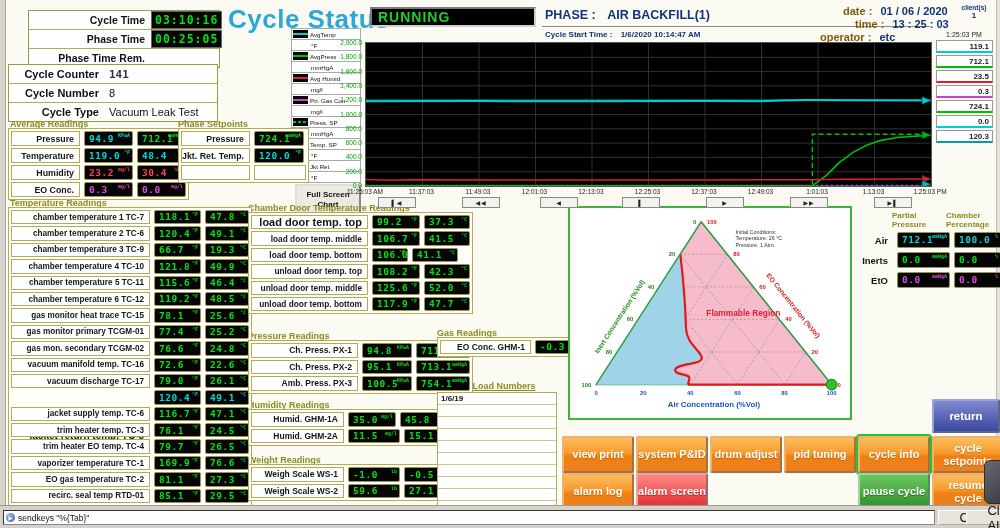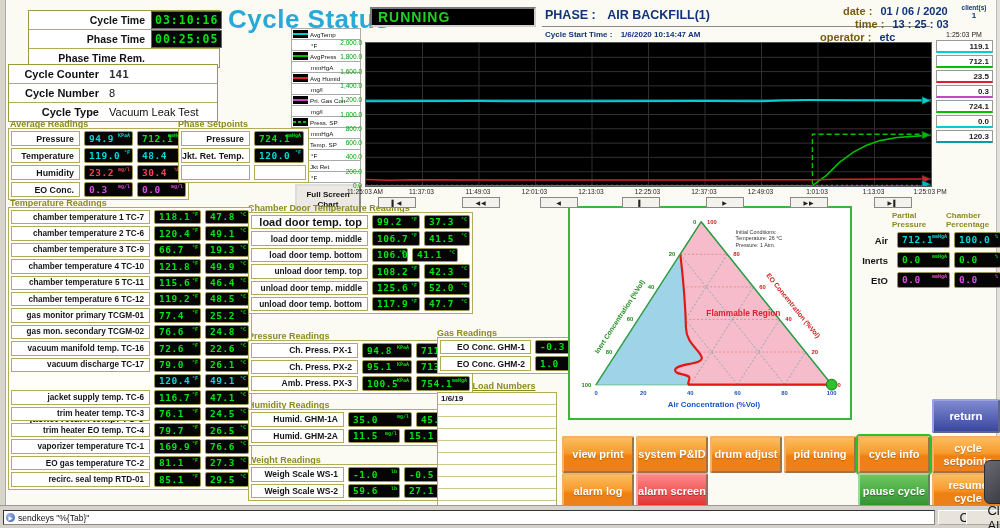--- a/index.html
+++ b/index.html
@@ -412,20 +412,31 @@
         <div class="led c-green" style="width: 47px; font-size: 9.5px; height: 14.4px;">
           <div class="v">119.2</div>
           <div class="u">°F</div>
         </div>
         <div class="led c-green" style="width: 44px; font-size: 9.5px; height: 14.4px;">
           <div class="v">48.5</div>
           <div class="u">°C</div>
         </div>
       </div>
       <div class="trow" style="height: 14.4px;">
+        <div class="tlabel" style="width: 132px; font-size: 8.2px;">gas monitor heat trace TC-15</div>
+        <div class="led c-green" style="width: 47px; font-size: 9.5px; height: 14.4px;">
+          <div class="v">78.1</div>
+          <div class="u">°F</div>
+        </div>
+        <div class="led c-green" style="width: 44px; font-size: 9.5px; height: 14.4px;">
+          <div class="v">25.6</div>
+          <div class="u">°C</div>
+        </div>
+      </div>
+      <div class="trow" style="height: 14.4px;">
         <div class="tlabel" style="width: 132px; font-size: 8.2px;">gas monitor primary TCGM-01</div>
         <div class="led c-green" style="width: 47px; font-size: 9.5px; height: 14.4px;">
           <div class="v">77.4</div>
           <div class="u">°F</div>
         </div>
         <div class="led c-green" style="width: 44px; font-size: 9.5px; height: 14.4px;">
           <div class="v">25.2</div>
           <div class="u">°C</div>
         </div>
       </div>
@@ -639,21 +650,21 @@
         </div>
         <div class="led c-green" style="width: 54px; font-size: 9.5px; height: 14.6px;">
           <div class="v">754.1</div>
           <div class="u">mmHgA</div>
         </div>
       </div>
     </div>
   <div id="hum-table" class="rtable" style="left:248px;top:409px;">
       <div class="trow" style="height: 14.6px;">
         <div class="tlabel" style="width: 86px; font-size: 8.5px;">Humid. GHM-1A</div>
-        <div class="led c-green" style="width: 64px; font-size: 9.5px; height: 14.6px;">
+        <div class="led c-green" style="width: 48px; font-size: 9.5px; height: 14.6px;">
           <div class="v">35.0</div>
           <div class="u">mg/l</div>
         </div>
         <div class="led c-green" style="width: 52px; font-size: 9.5px; height: 14.6px;">
           <div class="v">45.8</div>
           <div class="u">%RH</div>
         </div>
       </div>
       <div class="trow" style="height: 14.6px;">
         <div class="tlabel" style="width: 86px; font-size: 8.5px;">Humid. GHM-2A</div>
@@ -689,27 +700,20 @@
           <div class="v">27.1</div>
           <div class="u">kg</div>
         </div>
       </div>
     </div>
   <div id="gas-table" class="rtable" style="left:437px;top:337px;">
       <div class="trow" style="height: 14.4px;">
         <div class="tlabel" style="width: 84px; font-size: 8.5px;">EO Conc. GHM-1</div>
         <div class="led c-green" style="width: 56px; font-size: 9.5px; height: 14.4px;">
           <div class="v">-0.3</div>
-          <div class="u">mg/l</div>
-        </div>
-      </div>
-      <div class="trow" style="height: 14.4px;">
-        <div class="tlabel" style="width: 84px; font-size: 8.5px;">EO Conc. GHM-2</div>
-        <div class="led c-green" style="width: 56px; font-size: 9.5px; height: 14.4px;">
-          <div class="v">1.0</div>
           <div class="u">mg/l</div>
         </div>
       </div>
     </div>
   <div id="pallet-box">
       <div class="pallet-row">1/6/19</div>
       <div class="pallet-row"></div>
       <div class="pallet-row"></div>
       <div class="pallet-row"></div>
       <div class="pallet-row"></div>

